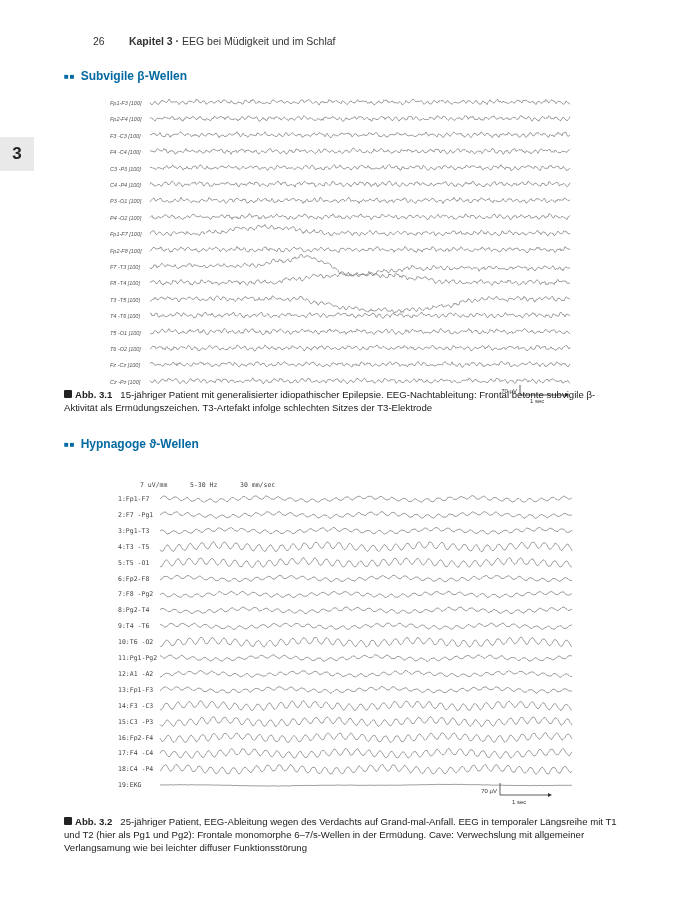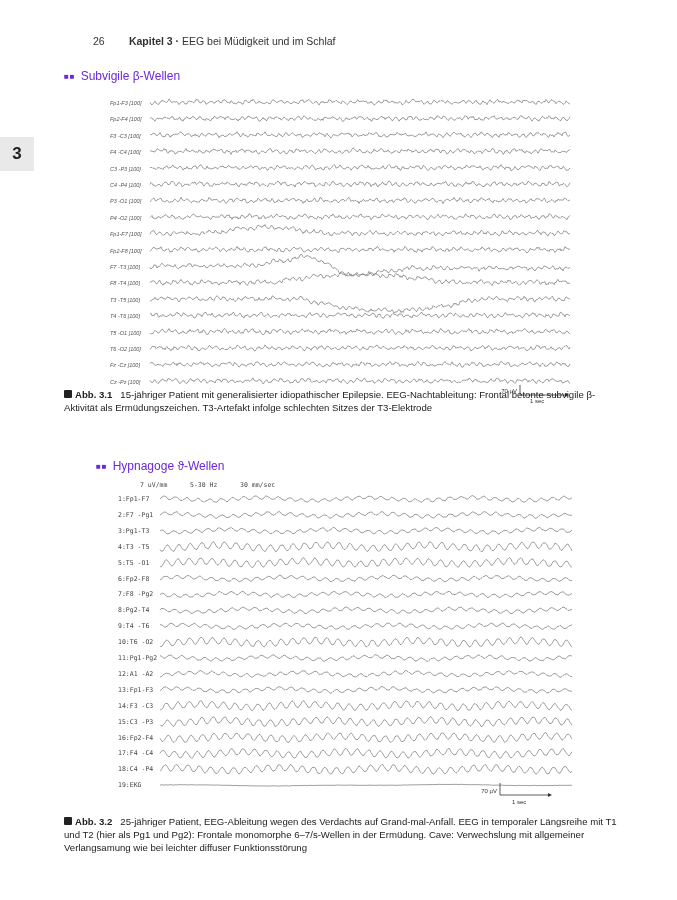--- a/index.html
+++ b/index.html
@@ -5,21 +5,21 @@
   html, body { margin: 0; padding: 0; background: #ffffff; }
   body { width: 677px; height: 900px; position: relative; overflow: hidden;
          font-family: "Liberation Sans", sans-serif; color: #222; }
   .running-head { position: absolute; top: 35px; left: 64px; font-size: 10.5px; color: #333; margin-left: 29px; }
   .running-head .pg { display: inline-block; width: 33px; }
   .running-head .chap { font-weight: bold; }
   .running-head .chap-rest { font-weight: normal; }
   .chapter-tab { position: absolute; left: 0; top: 137px; width: 34px; height: 34px;
                  background: #e9e9e9; font-weight: bold; font-size: 17px;
                  display: flex; align-items: center; justify-content: center; color: #222; }
-  .section-heading { position: absolute; left: 64px; font-size: 12px; font-weight: normal; color: #6d28d9; }
+  .section-heading { position: absolute; left: 64px; font-size: 12px; font-weight: bold; color: #0369a1; }
   .section-heading .bullets { font-size: 8px; letter-spacing: 1px; margin-right: 5px; vertical-align: 1px; }
   .figure { position: absolute; }
   .caption { position: absolute; left: 64px; width: 560px; font-size: 9.6px; line-height: 13px; color: #222; }
   .caption .abb { font-weight: bold; margin-right: 8px; }
   .caption .box { display: inline-block; width: 8px; height: 8px; background: #222; margin-right: 3px; vertical-align: -0px; border-radius: 1px; }
   svg text { font-family: "Liberation Sans", sans-serif; }
   .mono { font-family: "DejaVu Sans Mono", monospace; }
 </style>
 </head>
 <body>
@@ -77,21 +77,21 @@
     <line x1="410" y1="305" x2="455" y2="305" stroke="#333" stroke-width="0.8"></line>
     <path d="M455 303 L459 305 L455 307 Z" fill="#333"></path>
     <text x="407" y="303" font-size="6" text-anchor="end" fill="#333">70 µV</text>
     <text x="420" y="313" font-size="6" fill="#333">1 sec</text>
   </svg>
 
 <div class="caption" style="top:388px;">
   <span class="box"></span><span class="abb">Abb. 3.1</span><span>15-jähriger Patient mit generalisierter idiopathischer Epilepsie. EEG-Nachtableitung: Frontal betonte subvigile β-Aktivität als Ermüdungszeichen. T3-Artefakt infolge schlechten Sitzes der T3-Elektrode</span>
 </div>
 
-<div class="section-heading" style="top:459px;margin-left:32px;">
+<div class="section-heading" style="top:437px;">
   <span class="bullets">■■</span><span>Hypnagoge ϑ-Wellen</span>
 </div>
 
 <svg class="figure" id="fig2" style="left:110px; top:477px;" width="480" height="335" viewBox="0 0 480 335">
     <text x="30" y="10" font-size="6.5" fill="#444" class="mono">7 uV/mm</text>
     <text x="80" y="10" font-size="6.5" fill="#444" class="mono">5-30 Hz</text>
     <text x="130" y="10" font-size="6.5" fill="#444" class="mono">30 mm/sec</text>
     <text x="8" y="24" font-size="6.5" fill="#444" class="mono">1:Fp1-F7</text>
     <path d="M50 22.0L51 21.0L52 20.0L53 19.5L54 18.9L55 19.2L56 19.7L57 20.5L58 22.1L59 22.4L60 22.7L61 22.4L62 21.3L63 21.1L64 19.8L65 20.1L66 20.2L67 20.2L68 21.2L69 22.1L70 23.3L71 23.2L72 23.7L73 22.7L74 22.5L75 21.9L76 20.7L77 20.4L78 20.8L79 22.3L80 23.1L81 24.0L82 24.0L83 24.2L84 23.7L85 23.3L86 22.6L87 21.5L88 21.2L89 21.8L90 22.3L91 23.6L92 24.3L93 24.5L94 25.5L95 24.4L96 24.1L97 23.6L98 23.1L99 22.0L100 22.3L101 21.8L102 22.8L103 24.1L104 24.9L105 24.8L106 25.4L107 24.8L108 24.1L109 22.5L110 21.9L111 21.7L112 21.9L113 22.1L114 22.6L115 23.4L116 24.4L117 24.7L118 24.4L119 23.0L120 22.2L121 21.5L122 20.3L123 20.8L124 20.7L125 21.7L126 22.7L127 22.7L128 23.6L129 22.9L130 22.2L131 21.5L132 20.5L133 19.7L134 19.5L135 19.6L136 20.6L137 21.1L138 22.1L139 22.8L140 22.2L141 22.3L142 21.4L143 20.5L144 19.1L145 19.2L146 18.8L147 19.4L148 20.0L149 21.3L150 21.4L151 22.3L152 22.1L153 21.7L154 21.0L155 19.5L156 18.7L157 19.4L158 19.8L159 20.1L160 21.2L161 21.7L162 22.5L163 22.2L164 22.1L165 21.8L166 20.6L167 20.4L168 19.2L169 20.2L170 20.7L171 21.4L172 22.1L173 22.7L174 23.0L175 23.5L176 22.9L177 22.4L178 21.0L179 21.2L180 20.9L181 21.0L182 21.4L183 22.6L184 23.4L185 24.3L186 24.2L187 23.4L188 23.4L189 22.8L190 21.9L191 21.8L192 21.9L193 22.3L194 23.6L195 24.5L196 24.5L197 25.4L198 24.6L199 24.1L200 22.9L201 22.7L202 21.8L203 22.1L204 22.6L205 23.4L206 24.2L207 24.4L208 25.4L209 24.7L210 24.1L211 23.2L212 22.7L213 22.3L214 21.7L215 21.6L216 22.3L217 23.1L218 23.6L219 24.0L220 24.2L221 23.6L222 22.7L223 22.7L224 21.7L225 21.2L226 20.6L227 21.0L228 22.1L229 22.8L230 23.2L231 23.4L232 23.1L233 22.4L234 21.6L235 20.3L236 20.1L237 20.1L238 19.7L239 20.6L240 21.8L241 22.3L242 23.0L243 22.9L244 21.6L245 21.0L246 20.7L247 19.8L248 19.5L249 19.4L250 19.1L251 20.3L252 21.3L253 21.6L254 21.7L255 21.4L256 20.9L257 20.4L258 19.1L259 19.5L260 19.2L261 19.4L262 20.1L263 20.5L264 22.0L265 22.5L266 21.9L267 21.6L268 21.2L269 20.0L270 19.7L271 19.2L272 19.7L273 20.8L274 21.3L275 22.1L276 22.7L277 22.8L278 22.7L279 22.8L280 21.6L281 20.4L282 20.0L283 21.0L284 21.2L285 22.0L286 22.7L287 23.5L288 23.8L289 24.1L290 23.4L291 22.5L292 22.4L293 21.1L294 21.5L295 21.5L296 22.0L297 23.0L298 23.7L299 25.0L300 24.4L301 24.4L302 24.1L303 23.1L304 22.3L305 21.5L306 22.4L307 22.7L308 23.7L309 23.8L310 24.6L311 25.0L312 25.2L313 24.1L314 22.9L315 22.6L316 21.6L317 22.0L318 21.7L319 22.1L320 23.7L321 24.3L322 24.6L323 24.9L324 24.0L325 23.6L326 21.8L327 21.3L328 21.0L329 21.3L330 21.0L331 22.1L332 23.3L333 23.2L334 23.3L335 23.7L336 23.1L337 21.2L338 20.5L339 20.4L340 20.0L341 20.3L342 20.6L343 21.6L344 22.5L345 22.2L346 22.6L347 21.9L348 21.1L349 20.6L350 19.9L351 19.6L352 19.7L353 20.3L354 20.7L355 21.0L356 21.6L357 22.3L358 21.8L359 20.8L360 20.2L361 19.1L362 18.7L363 18.6L364 19.5L365 19.8L366 21.5L367 22.3L368 22.3L369 21.8L370 21.8L371 20.4L372 20.0L373 19.6L374 18.9L375 19.7L376 20.6L377 21.6L378 22.5L379 22.9L380 23.4L381 22.8L382 22.3L383 20.9L384 20.7L385 20.5L386 20.7L387 21.0L388 22.3L389 22.7L390 23.3L391 23.9L392 24.2L393 23.3L394 23.0L395 21.4L396 21.3L397 21.3L398 21.3L399 22.1L400 23.8L401 23.7L402 25.1L403 24.8L404 24.4L405 23.9L406 22.7L407 21.8L408 21.4L409 21.5L410 22.5L411 23.2L412 24.7L413 24.6L414 25.3L415 24.8L416 24.3L417 23.2L418 22.3L419 21.6L420 21.4L421 21.9L422 22.7L423 23.9L424 24.2L425 24.6L426 24.9L427 24.1L428 23.4L429 22.6L430 21.7L431 20.7L432 21.6L433 21.9L434 22.5L435 22.8L436 23.6L437 23.8L438 23.6L439 22.7L440 22.1L441 20.6L442 20.6L443 20.2L444 20.4L445 21.4L446 22.3L447 22.3L448 23.3L449 22.9L450 22.5L451 20.8L452 20.4L453 19.5L454 18.9L455 19.8L456 20.3L457 20.8L458 21.7L459 22.3L460 22.1L461 21.5L462 20.6" fill="none" stroke="#777" stroke-width="0.7"></path>
     <text x="8" y="39.9" font-size="6.5" fill="#444" class="mono">2:F7 -Pg1</text>

